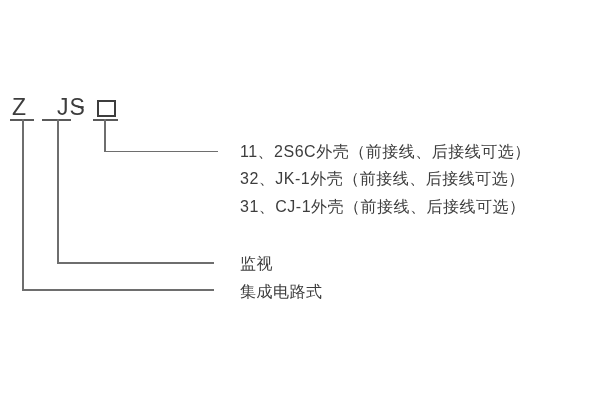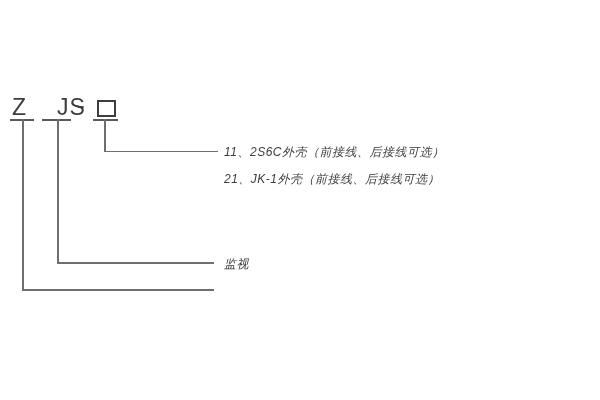--- a/index.html
+++ b/index.html
@@ -42,27 +42,26 @@
     width:1.5px;
     background:var(--line);
   }
   .hline{
     position:absolute;
     height:1.5px;
     background:var(--line);
   }
   .desc{
     position:absolute;
-    left:224px;
-    font-size:12px;
+    left:240px;
+    font-size:16px;
     line-height:22px;
     color:var(--text);
     white-space:nowrap;
     letter-spacing:0.5px;
-    font-style:italic;
   }
 </style>
 </head>
 <body>
 
 <div class="canvas">
 
   <span class="code-part" style="left:12px;top:96px;">Z</span>
   <span class="code-part" style="left:57px;top:96px;letter-spacing:1px;">JS</span>
   <span class="code-part" style="left:77px;top:94px;">-</span>
@@ -74,17 +73,19 @@
 
   <span class="vline" style="left:22px;top:119px;height:171px;"></span>
   <span class="vline" style="left:57px;top:119px;height:144px;"></span>
   <span class="vline" style="left:104px;top:119px;height:33px;"></span>
 
   <span class="hline" style="left:104px;top:150.5px;width:114px;"></span>
   <span class="hline" style="left:57px;top:262px;width:157px;"></span>
   <span class="hline" style="left:22px;top:289px;width:192px;"></span>
 
   <span class="desc" style="top:141px;">11、2S6C外壳（前接线、后接线可选）</span>
-  <span class="desc" style="top:168px;">21、JK-1外壳（前接线、后接线可选）</span>
+  <span class="desc" style="top:168px;">32、JK-1外壳（前接线、后接线可选）</span>
+  <span class="desc" style="top:196px;">31、CJ-1外壳（前接线、后接线可选）</span>
 
   <span class="desc" style="top:253px;">监视</span>
+  <span class="desc" style="top:281px;">集成电路式</span>
 
 </div>
 
 </body></html>

